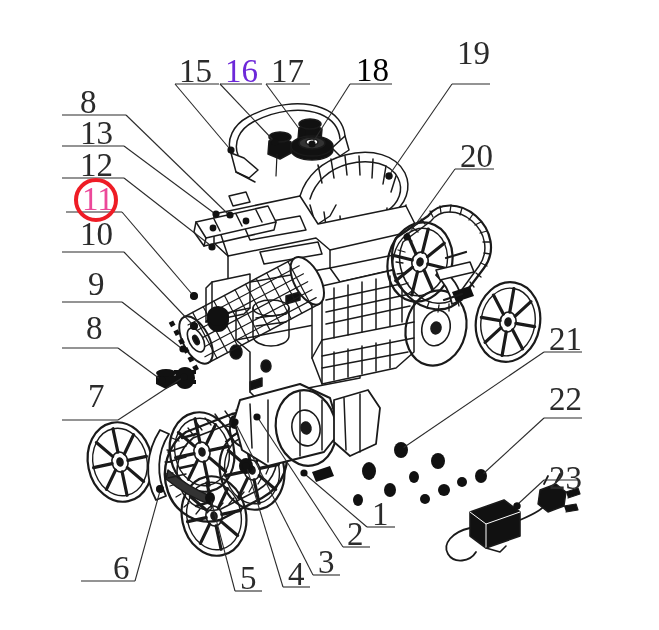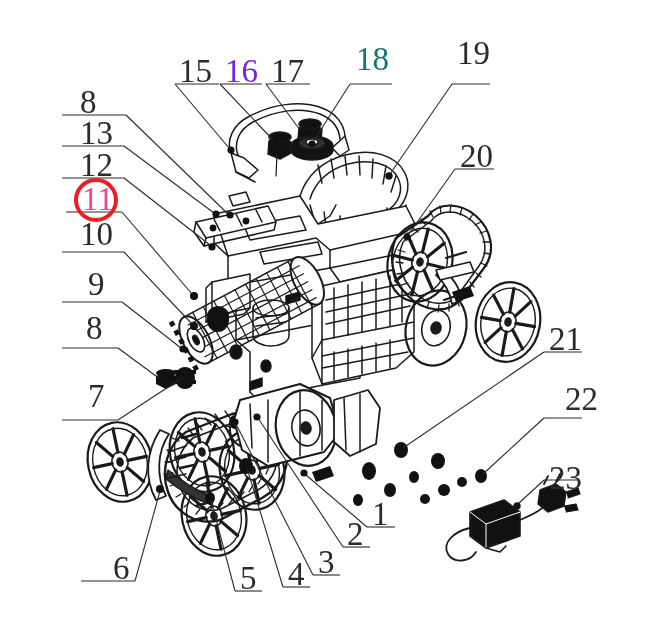--- a/index.html
+++ b/index.html
@@ -395,22 +395,22 @@
       <div class="lbl" style="left: 86px; top: 312px; color: rgb(43, 43, 43);">8</div>
       <div class="lbl" style="left: 88px; top: 268px; color: rgb(43, 43, 43);">9</div>
       <div class="lbl" style="left: 80px; top: 218px; color: rgb(43, 43, 43);">10</div>
       <div class="lbl" style="left: 82px; top: 183px; color: #ec4899;">11</div>
       <div class="lbl" style="left: 80px; top: 149px; color: rgb(43, 43, 43);">12</div>
       <div class="lbl" style="left: 80px; top: 117px; color: rgb(43, 43, 43);">13</div>
       <div class="lbl" style="left: 80px; top: 86px; color: rgb(43, 43, 43);">8</div>
       <div class="lbl" style="left: 179px; top: 55px; color: rgb(43, 43, 43);">15</div>
       <div class="lbl" style="left: 225px; top: 55px; color: #6d28d9;">16</div>
       <div class="lbl" style="left: 271px; top: 55px; color: rgb(43, 43, 43);">17</div>
-      <div class="lbl" style="left: 356px; top: 43px; color: #0f766e;">18</div>
+      <div class="lbl" style="left: 356px; top: 54px; color: #000000;">18</div>
       <div class="lbl" style="left: 457px; top: 37px; color: rgb(43, 43, 43);">19</div>
       <div class="lbl" style="left: 460px; top: 140px; color: rgb(43, 43, 43);">20</div>
       <div class="lbl" style="left: 549px; top: 323px; color: rgb(43, 43, 43); text-align: right;">21</div>
-      <div class="lbl" style="left: 549px; top: 383px; color: rgb(43, 43, 43); margin-left: 16px;">22</div>
+      <div class="lbl" style="left: 549px; top: 383px; color: rgb(43, 43, 43);">22</div>
       <div class="lbl" style="left: 549px; top: 444px; color: rgb(43, 43, 43); margin-top: 18px;">23</div>
     </div>
 
   <div class="hl" id="highlight-ring" style="left: 74px; top: 178px; width: 44px; height: 44px; border-color: rgb(238, 28, 37); border-width: 4px;"></div>
 </div>
 
 </body></html>

